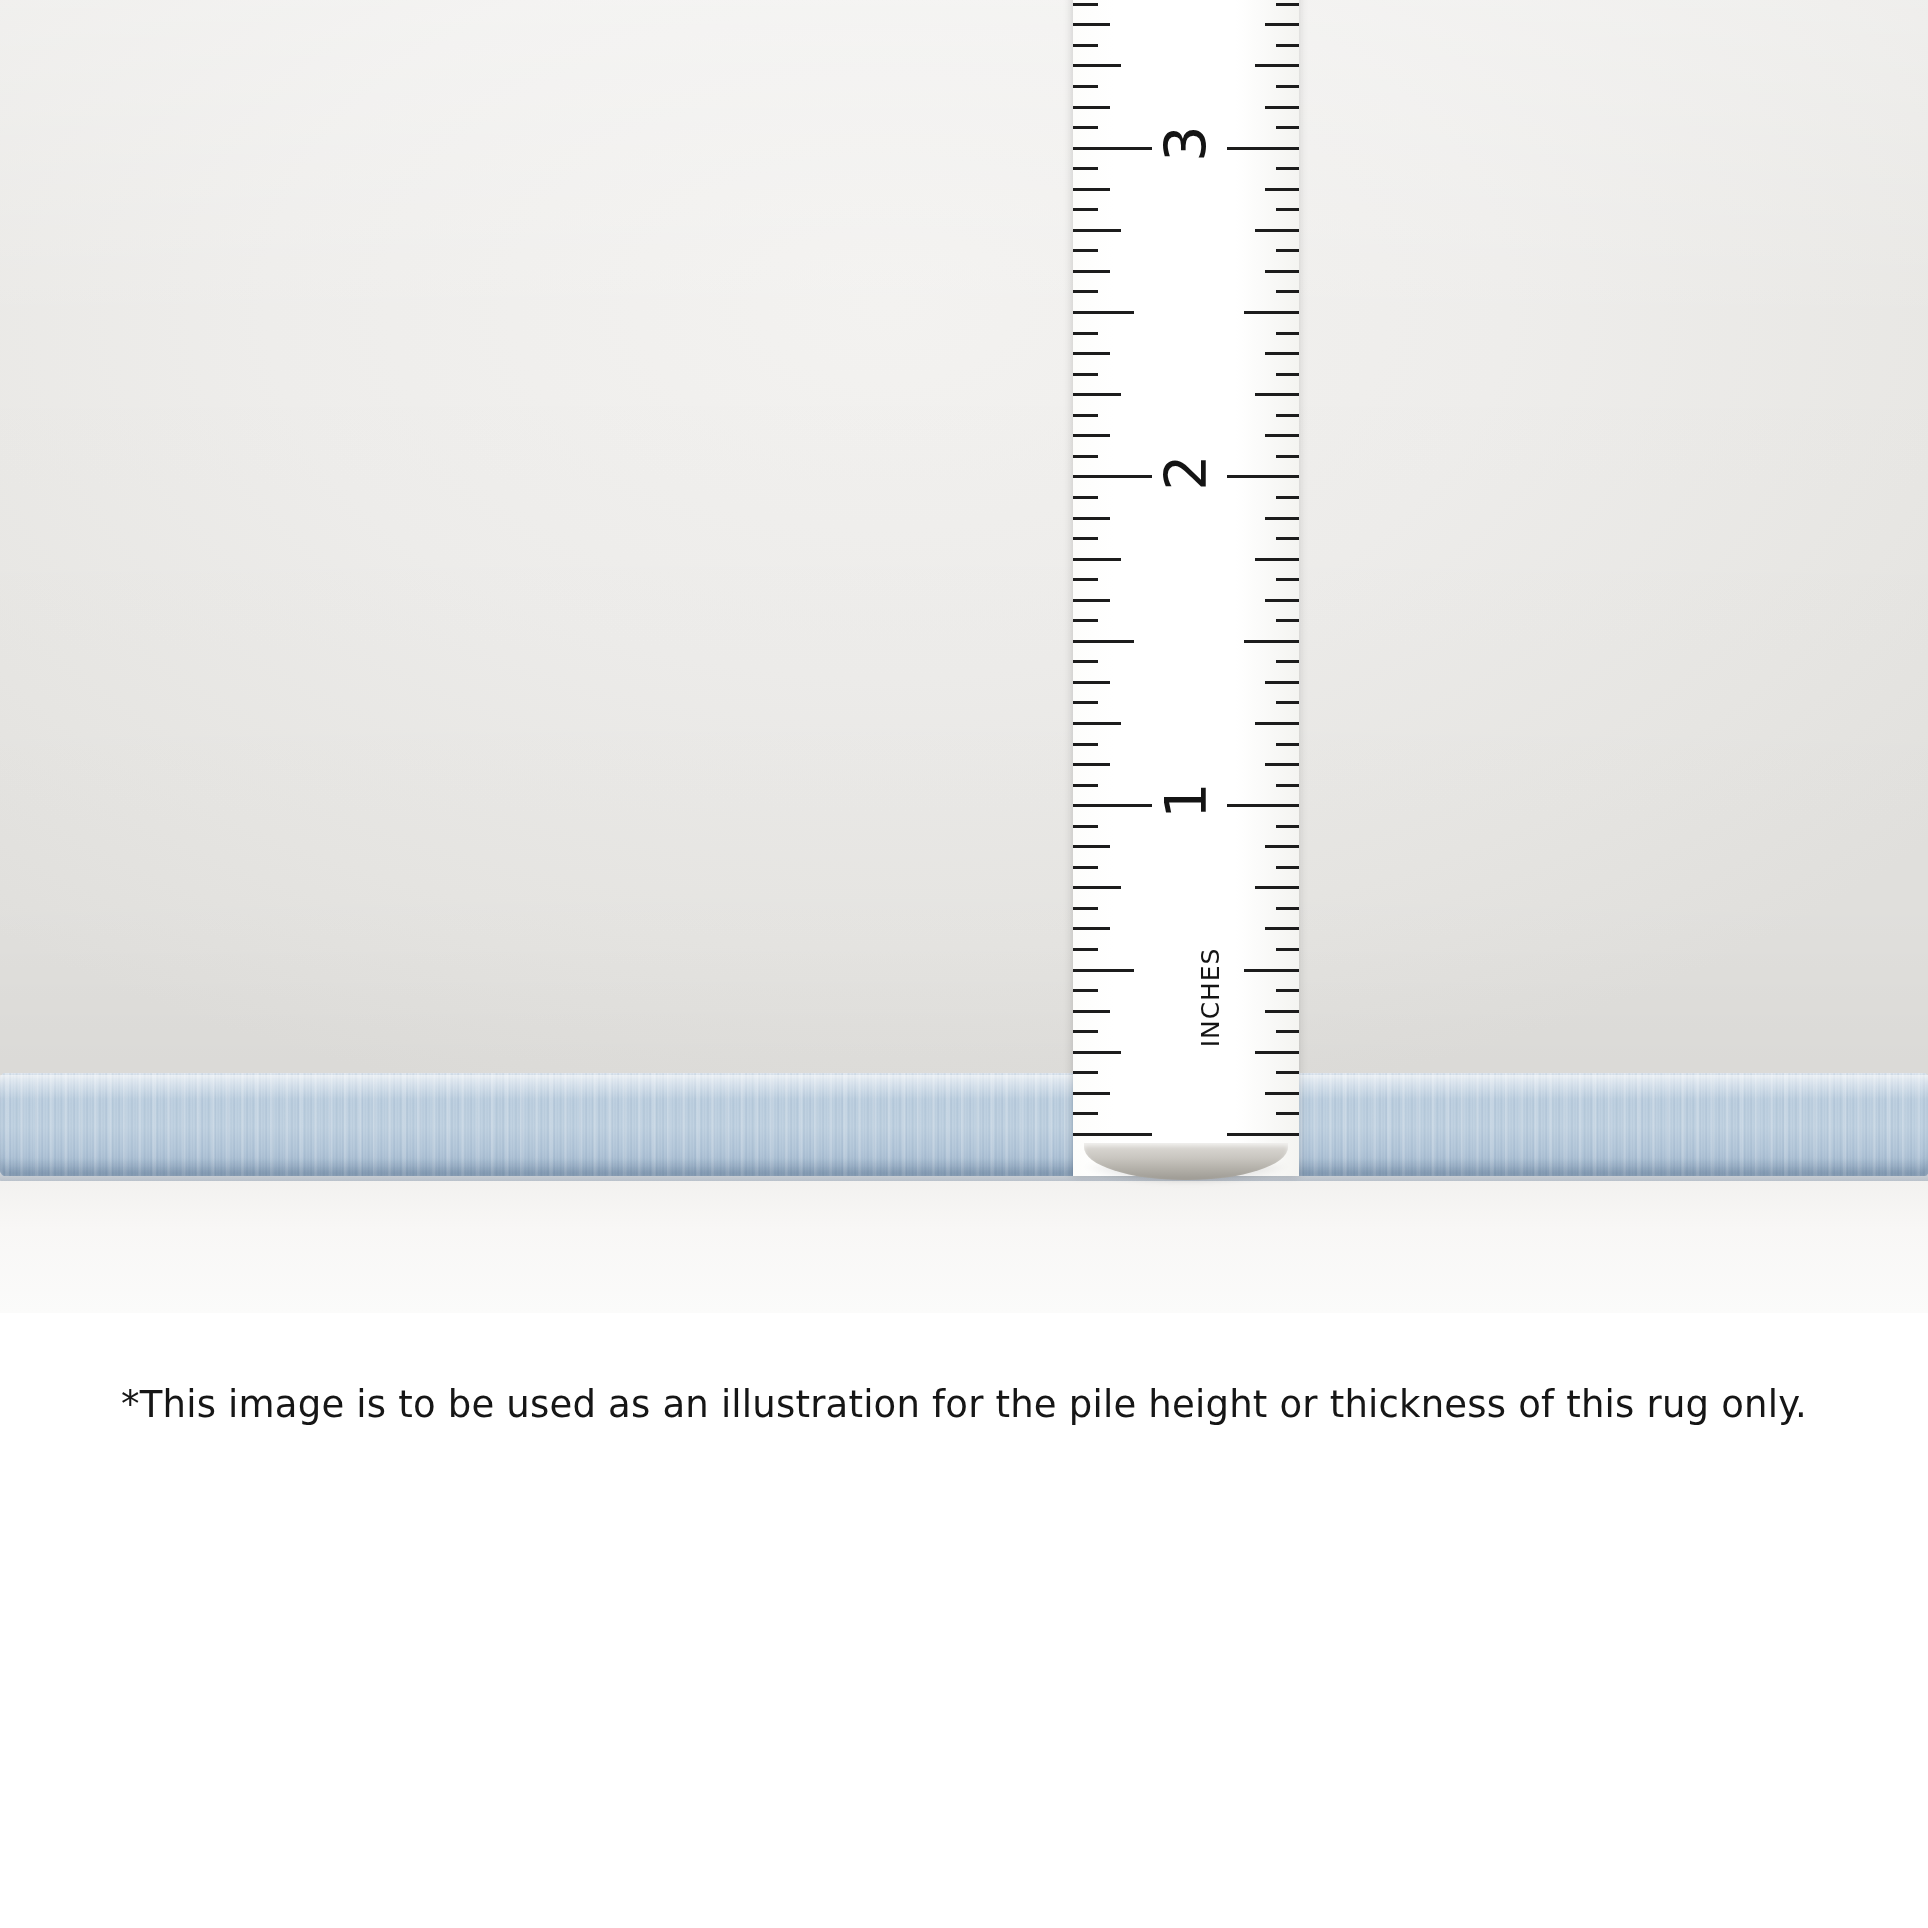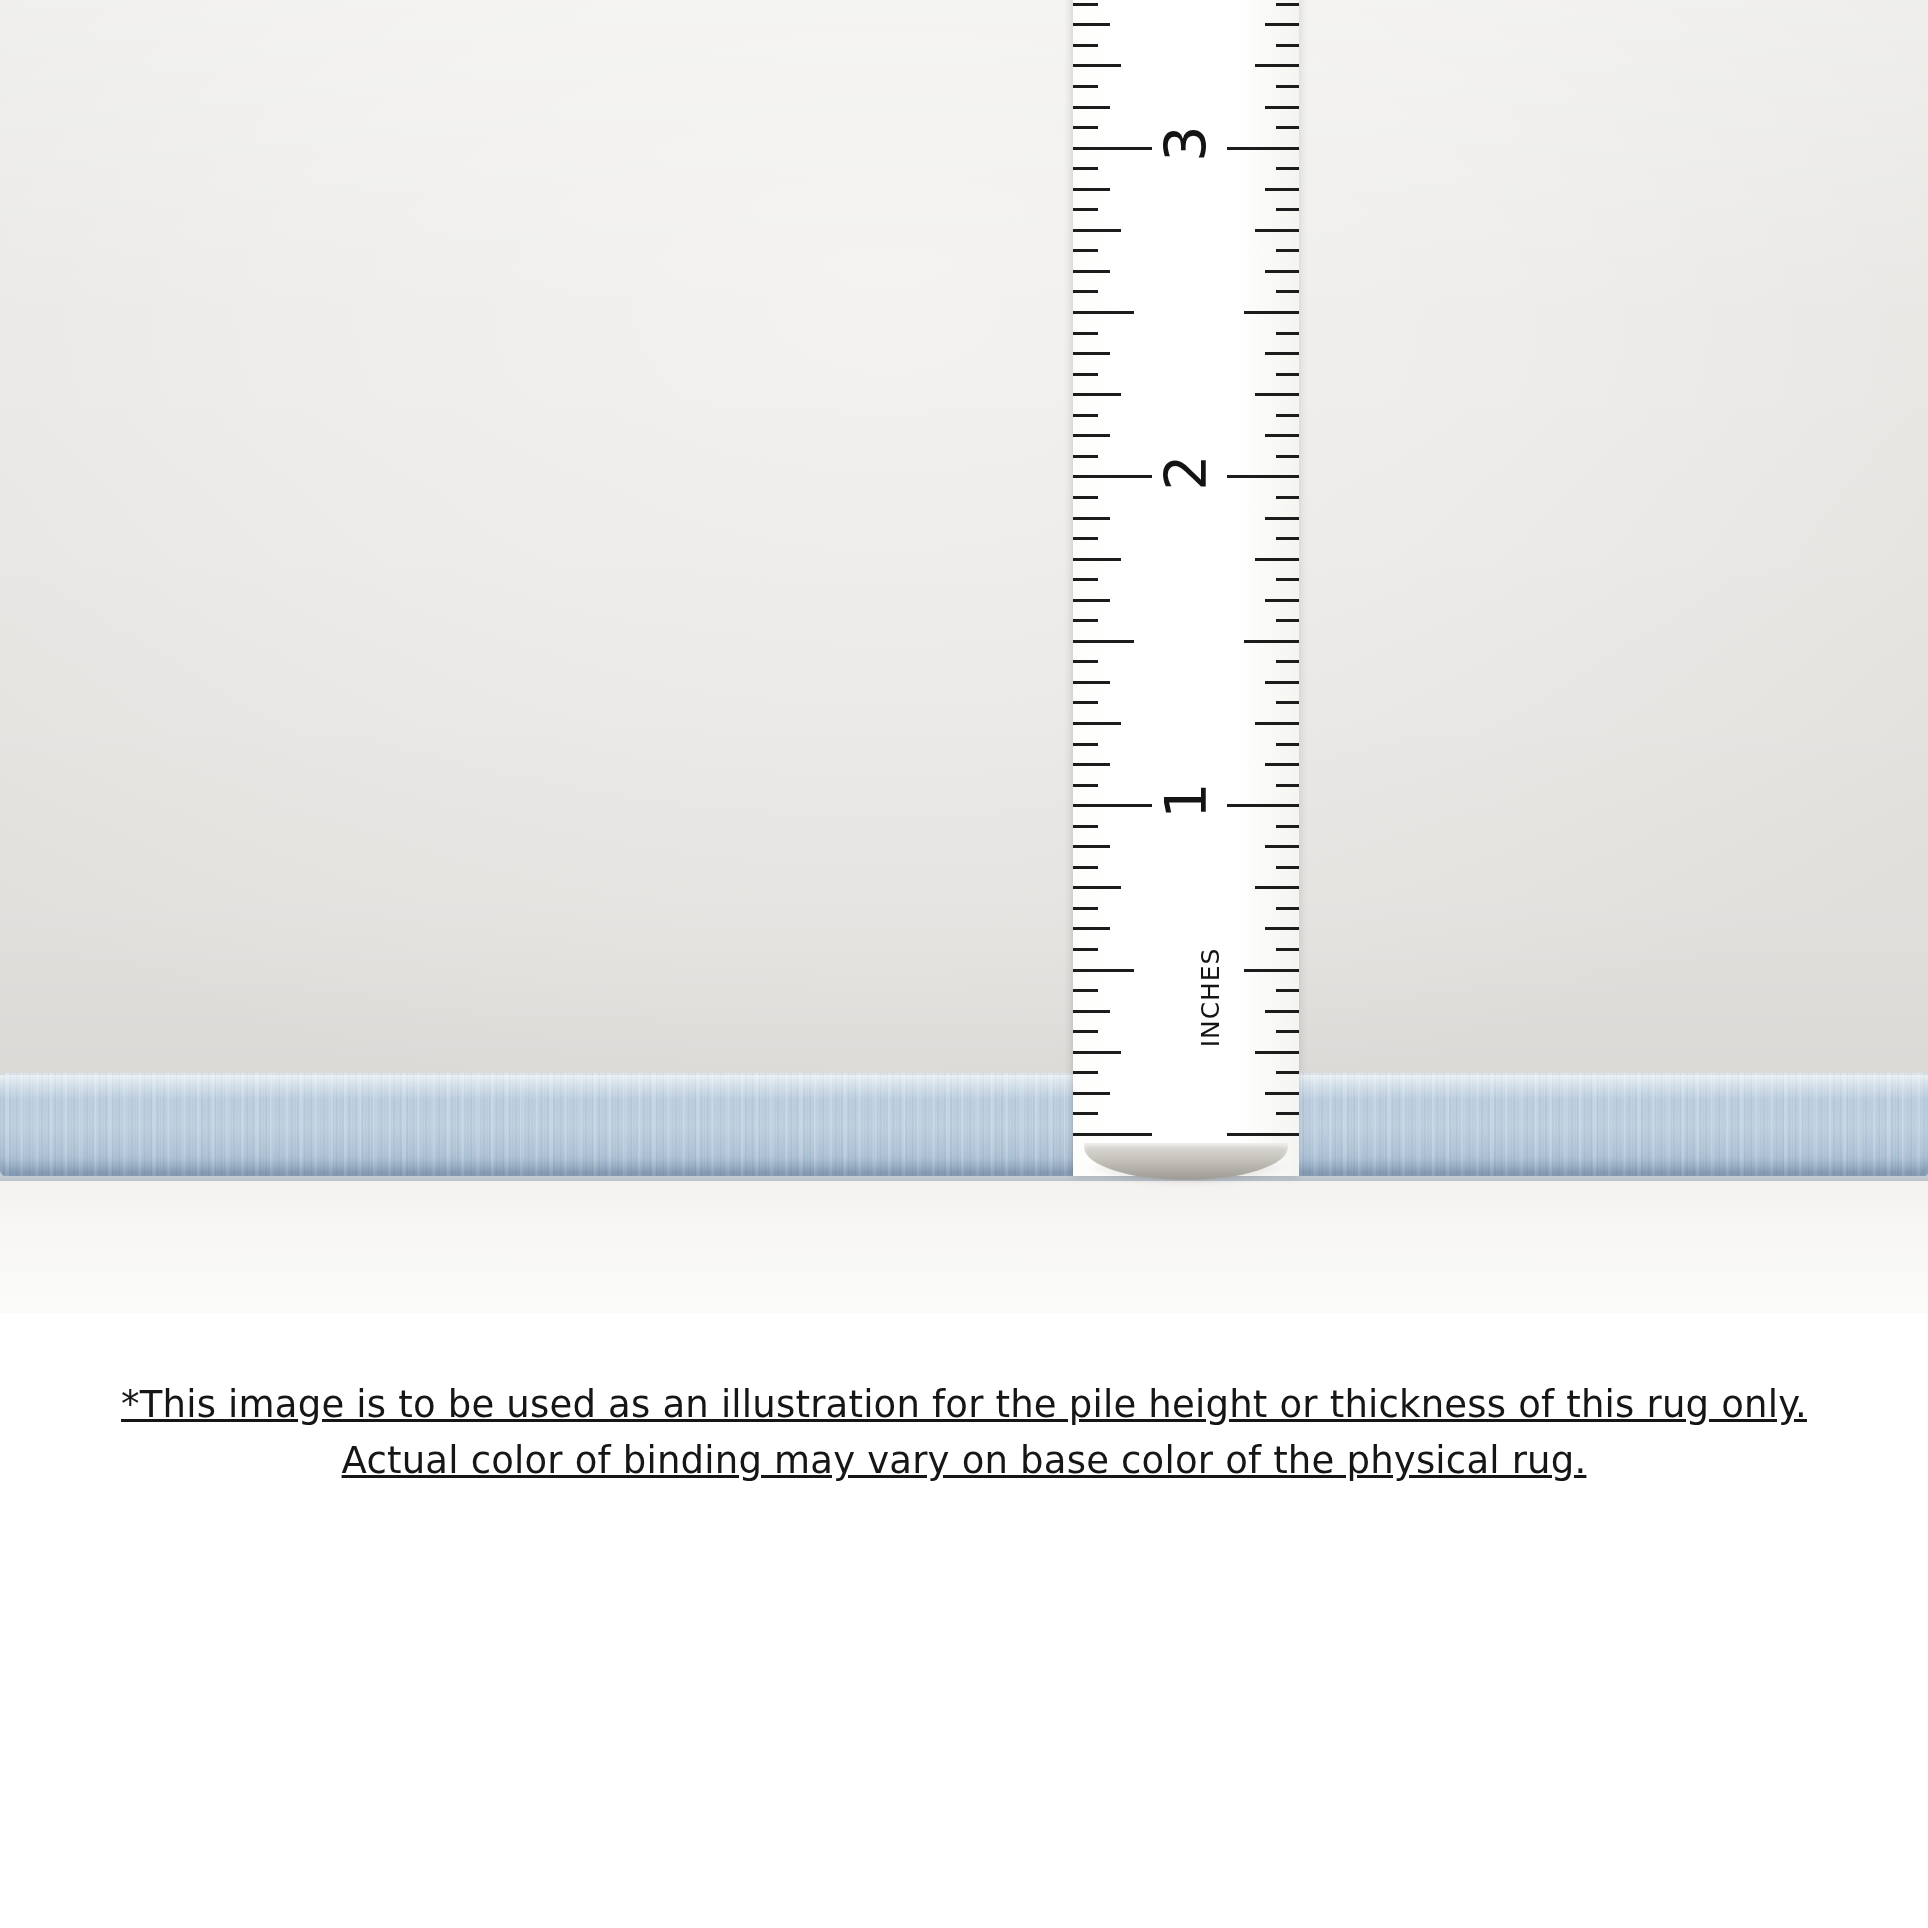--- a/index.html
+++ b/index.html
@@ -211,21 +211,21 @@
     left: 0;
     top: 1377px;
     width: 1928px;
     text-align: center;
     color: #161616;
     font-family: "DejaVu Sans", sans-serif;
     font-size: 37px;
     line-height: 1.52;
     letter-spacing: 0.2px;
   }
-  .caption .line { display:block;text-decoration:underline; }
+  .caption .line { display:block; }
 </style>
 </head>
 <body>
 
 <div id="scene">
 
   <div class="photo">
     <div class="backdrop"></div>
     <div class="floor-shadow"></div>
     <div class="floor"></div>
@@ -357,17 +357,16 @@
           <span class="num" style="left: 81px; top: 453px; width: 64px; text-align: center;">2</span>
           <span class="num" style="left: 81px; top: 124px; width: 64px; text-align: center;">3</span>
         </div>
       <div class="ruler-tip-shadow"></div>
       <div class="ruler-tip"></div>
     </div>
   </div>
 
   <div class="caption">
     <span class="line">*This image is to be used as an illustration for the pile height or thickness of this rug only.</span>
-    <span class="line">Actual color of binding may vary on base color of the physical rug.</span>
   </div>
 
 </div>
 
 
 </body></html>

